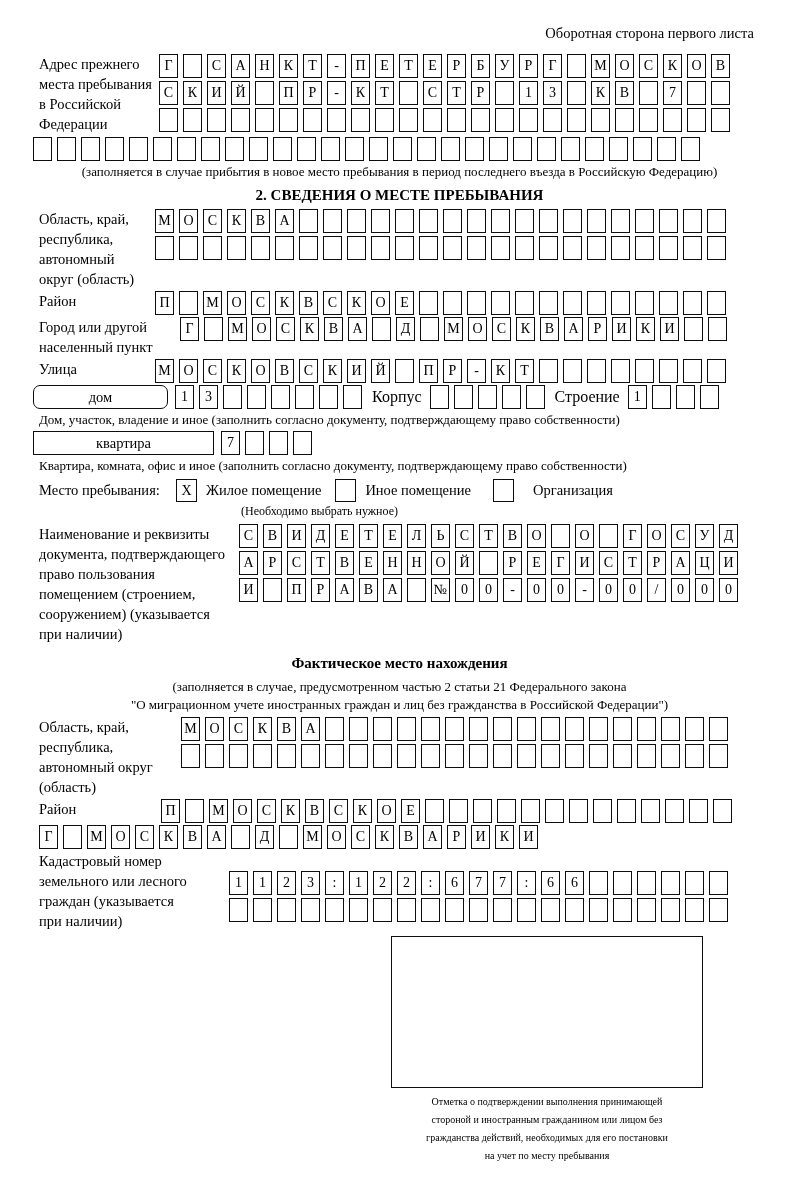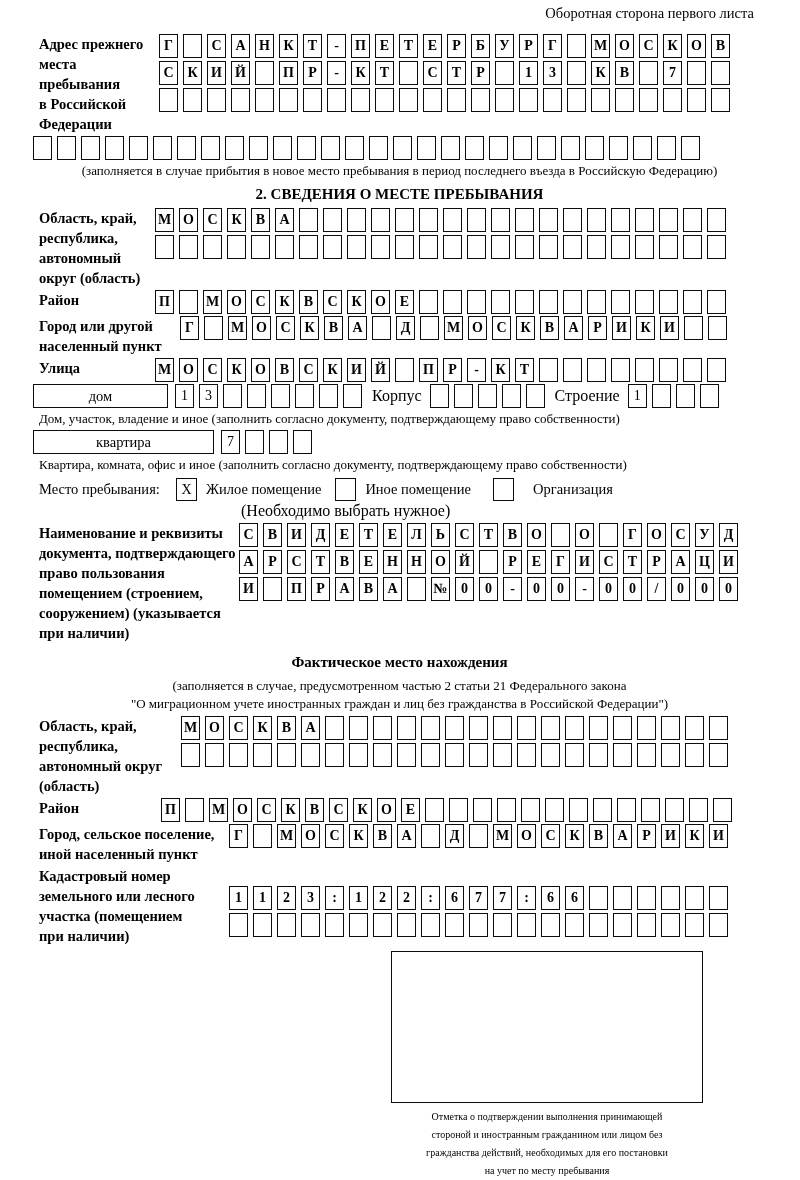--- a/index.html
+++ b/index.html
@@ -1,23 +1,23 @@
 <!DOCTYPE html>
 <html><head>
 <meta charset="utf-8">
 <style>
   html,body { margin:0; padding:0; background:#fff; }
   body { font-family:"Liberation Serif", serif; color:#000; }
   .page {
     position:relative; width:800px; height:1180px; box-sizing:border-box;
-    padding:4px 40px 0 39px; overflow:hidden; background:#fff;
+    padding:24px 40px 0 39px; overflow:hidden; background:#fff;
   }
   .header-note { text-align:right; font-size:14.5px; line-height:18px; margin-right:6px; }
 
-  .field { display:flex; align-items:flex-start; margin-bottom:2px;font-weight:bold; }
+  .field { display:flex; align-items:flex-start; margin-bottom:2px; }
   .label { flex:none; font-size:14.5px; line-height:20px; }
   .w120{width:120px} .w116{width:116px} .w141{width:141px} .w142{width:142px}
   .w122{width:122px} .w190{width:190px} .w200{width:200px}
 
   .grid .boxrow { margin-bottom:3px; }
   .boxrow { display:flex; gap:5px; }
   .cell {
     flex:none; width:17px; height:22px; border:1.5px solid #0d0d0d;
     font-size:14px; line-height:22px; text-align:center; background:#fff;
   }
@@ -25,33 +25,33 @@
 
   .note { font-size:13px; line-height:17px; margin:2px 0 3px; }
   .center { text-align:center; }
   .sec-title { text-align:center; font-weight:bold; font-size:15px; margin:7px 0 5px; }
 
   .inline-row { display:flex; align-items:center; margin:2px 0 2px -6px; }
   .widebox {
     flex:none; height:22px; border:1.5px solid #0d0d0d; display:flex;
     align-items:center; justify-content:center; font-size:14.5px; background:#fff;
   }
-  .housebox { width:133px; margin-right:7px; }
+  .housebox { width:133px; margin-right:7px;border-radius:7px; }
   .aptbox { width:179px; margin-right:7px; }
   .inline-label { font-size:16px; margin:0 8px 0 10px; flex:none; }
 
   .stayrow { display:flex; align-items:center; margin:5px 0 1px; }
   .stay-label { font-size:14.5px; width:137px; flex:none; }
   .chk {
     flex:none; width:19px; height:21px; border:1.5px solid #0d0d0d;
     display:flex; align-items:center; justify-content:center;
     font-size:14px; background:#fff;
   }
   .opt-label { font-size:14.5px; margin:0 14px 0 9px; }
-  .hint { font-size:16px; line-height:17px; margin:1px 0 4px 202px; }
+  .hint { font-size:12px; line-height:17px; margin:1px 0 4px 202px; }
 
   .doc-field { margin-top:3px; }
   .subnote { text-align:center; font-size:13px; line-height:18px; margin-bottom:3px; }
   .fact-title { text-align:center; font-weight:bold; font-size:15px; margin:11px 0 6px; }
 
   .cad-grid { margin-top:20px; }
 
   .stamp-wrap { margin-left:308px; width:400px; margin-top:5px; }
   .stamp-box { width:310px; height:150px; border:1.6px solid #0d0d0d; margin:0 auto 5px; background:#fff; }
   .stamp-caption { text-align:center; font-size:10px; line-height:18px; }
@@ -575,24 +575,20 @@
         <span class="cell"></span>
         <span class="cell"></span>
         <span class="cell"></span>
         <span class="cell"></span>
         <span class="cell"></span>
         <span class="cell"></span>
       </div>
   </div>
 
   <div class="field">
-    <div class="label w190">
-        <div>Город, сельское поселение,</div>
-        <div>иной населенный пункт</div>
-      </div>
     <div class="boxrow">
         <span class="cell">Г</span>
         <span class="cell"></span>
         <span class="cell">М</span>
         <span class="cell">О</span>
         <span class="cell">С</span>
         <span class="cell">К</span>
         <span class="cell">В</span>
         <span class="cell">А</span>
         <span class="cell"></span>
@@ -608,21 +604,21 @@
         <span class="cell">И</span>
         <span class="cell">К</span>
         <span class="cell">И</span>
       </div>
   </div>
 
   <div class="field">
     <div class="label w190">
         <div>Кадастровый номер</div>
         <div>земельного или лесного</div>
-        <div>участка (помещением</div>
+        <div>граждан (указывается</div>
         <div>при наличии)</div>
       </div>
     <div class="grid cad-grid">
       <div class="boxrow">
           <span class="cell">1</span>
           <span class="cell">1</span>
           <span class="cell">2</span>
           <span class="cell">3</span>
           <span class="cell">:</span>
           <span class="cell">1</span>

